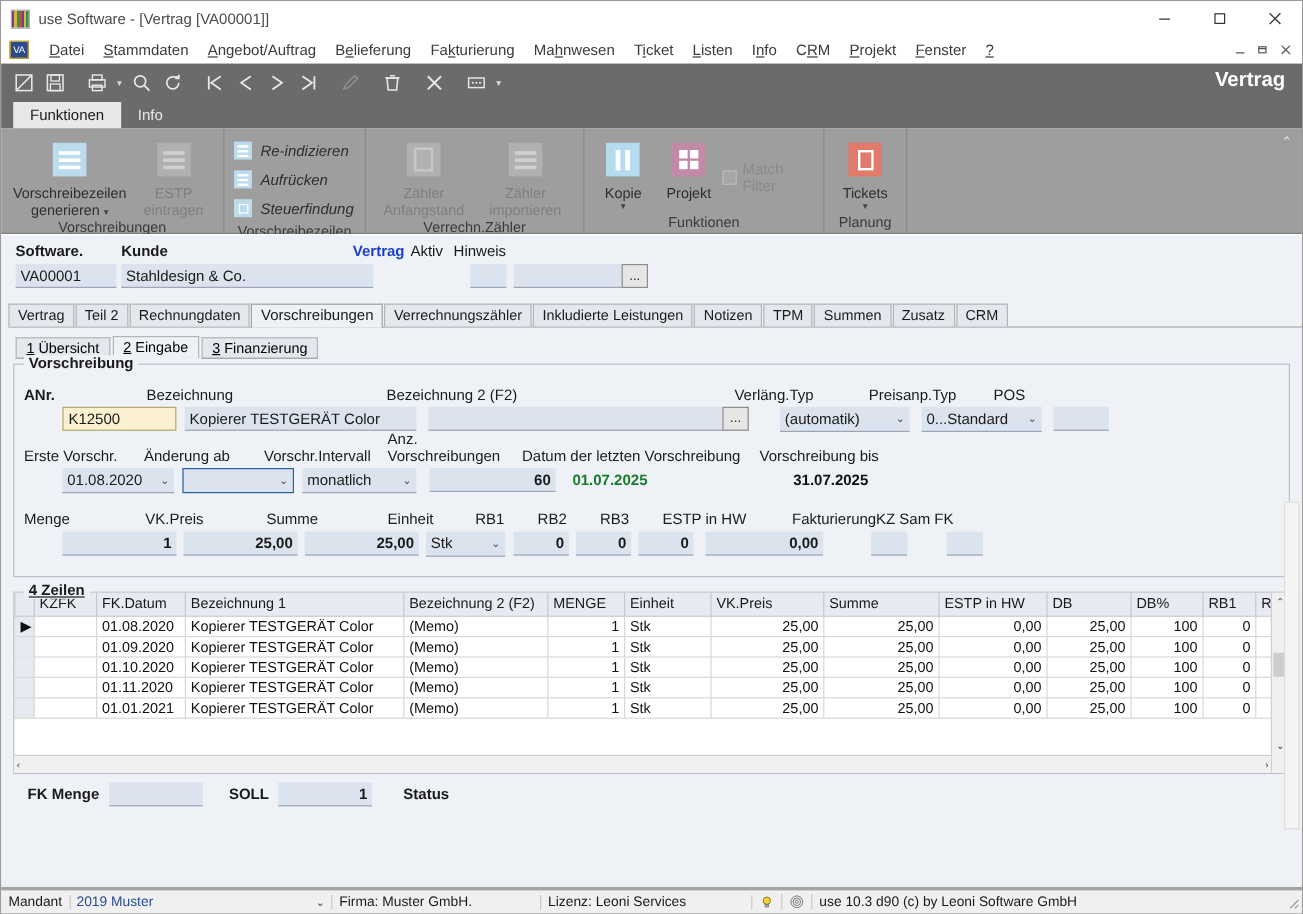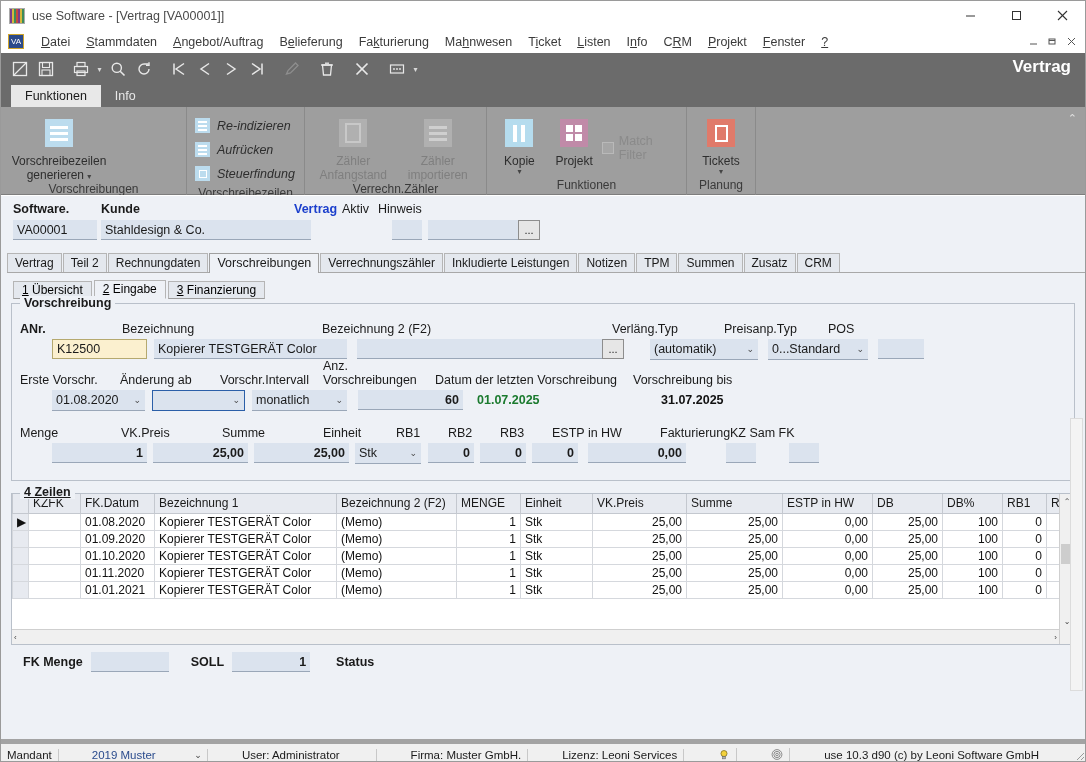--- a/index.html
+++ b/index.html
@@ -241,22 +241,22 @@
   .hscroll {
     position:absolute; left:0; right:15px; bottom:0; height:15px; background:#f0f0f0;
     border-top:1px solid #cfcfcf; display:flex; align-items:center;
     justify-content:space-between; padding:0 2px;
   }
   .hs-arrow { font-size:8px; color:#444; }
 
   
   .bottombar { display:flex; align-items:center; height:34px; padding-left:22px; }
   .statusbar {
-    height:22px; background:#f0f0f0; border-top:5px solid #a3a3a3;
-    display:flex; align-items:flex-end; flex:none; font-size:11.5px;gap:28px;
+    height:22px; background:#f0f0f0; border-top:3px solid #a3a3a3;
+    display:flex; align-items:center; flex:none; font-size:11.5px;
   }
   .sb-cell {
     display:flex; align-items:center; padding:0 6px;
     border-right:1px solid #c8c8c8; color:#1a1a1a; white-space:nowrap;
   }
   .sb-select {
     display:flex; align-items:center; justify-content:space-between;
     width:218px; border-right:1px solid #c8c8c8; padding:0 5px;
     color:#2a4b8d;
   }
@@ -436,20 +436,33 @@
                 <div class="lines-ico">
                   <i></i>
                   <i></i>
                   <i></i>
                 </div>
               </div>
           </div>
           <div class="rbig-txt"><span>Vorschreibezeilen</span><br>
             <span>generieren</span>
             <span class="caret-sm">▾</span></div>
+        </div>
+        <div class="rbig narrow disabled">
+          <div class="rbig-ico">
+            <div class="sq" style="background:#b0b0b0">
+                <div class="lines-ico">
+                  <i style="background:#cfcfcf"></i>
+                  <i style="background:#cfcfcf"></i>
+                  <i style="background:#cfcfcf"></i>
+                </div>
+              </div>
+          </div>
+          <div class="rbig-txt"><span>ESTP</span><br>
+            <span>eintragen</span></div>
         </div>
       </div>
       <div class="rgroup-label">Vorschreibungen</div>
     </div>
 
     <div class="rgroup" style="width:118px">
       <div class="rgroup-items">
         <div class="rsmall-col">
           <div class="rsmall">
             <div class="rsmall-ico">
@@ -842,21 +855,20 @@
 
     <div class="scroll-right-edge"></div>
   </div>
 
   <div class="statusbar">
     <div class="sb-cell">Mandant</div>
     <div class="sb-select">
       <span>2019 Muster</span>
       <span style="font-size:9px;color:#444">⌄</span>
     </div>
-    <div class="sb-cell" style="width:253px">User: Administrator</div>
     <div class="sb-cell" style="width:174px">Firma: Muster GmbH.</div>
     <div class="sb-cell" style="width:176px">Lizenz: Leoni Services</div>
     <div class="sb-cell" style="width:25px;justify-content:center">
       <svg width="13" height="13" viewBox="0 0 13 13">
           <circle cx="6.5" cy="5.5" r="3.3" fill="#f4d23c" stroke="#7a6a1a" stroke-width="0.8"></circle>
           <rect x="5" y="8.8" width="3" height="2.4" fill="#b0b0b0" stroke="#666" stroke-width="0.6"></rect>
         </svg>
     </div>
     <div class="sb-cell" style="width:25px;justify-content:center">
       <svg width="13" height="13" viewBox="0 0 13 13">

